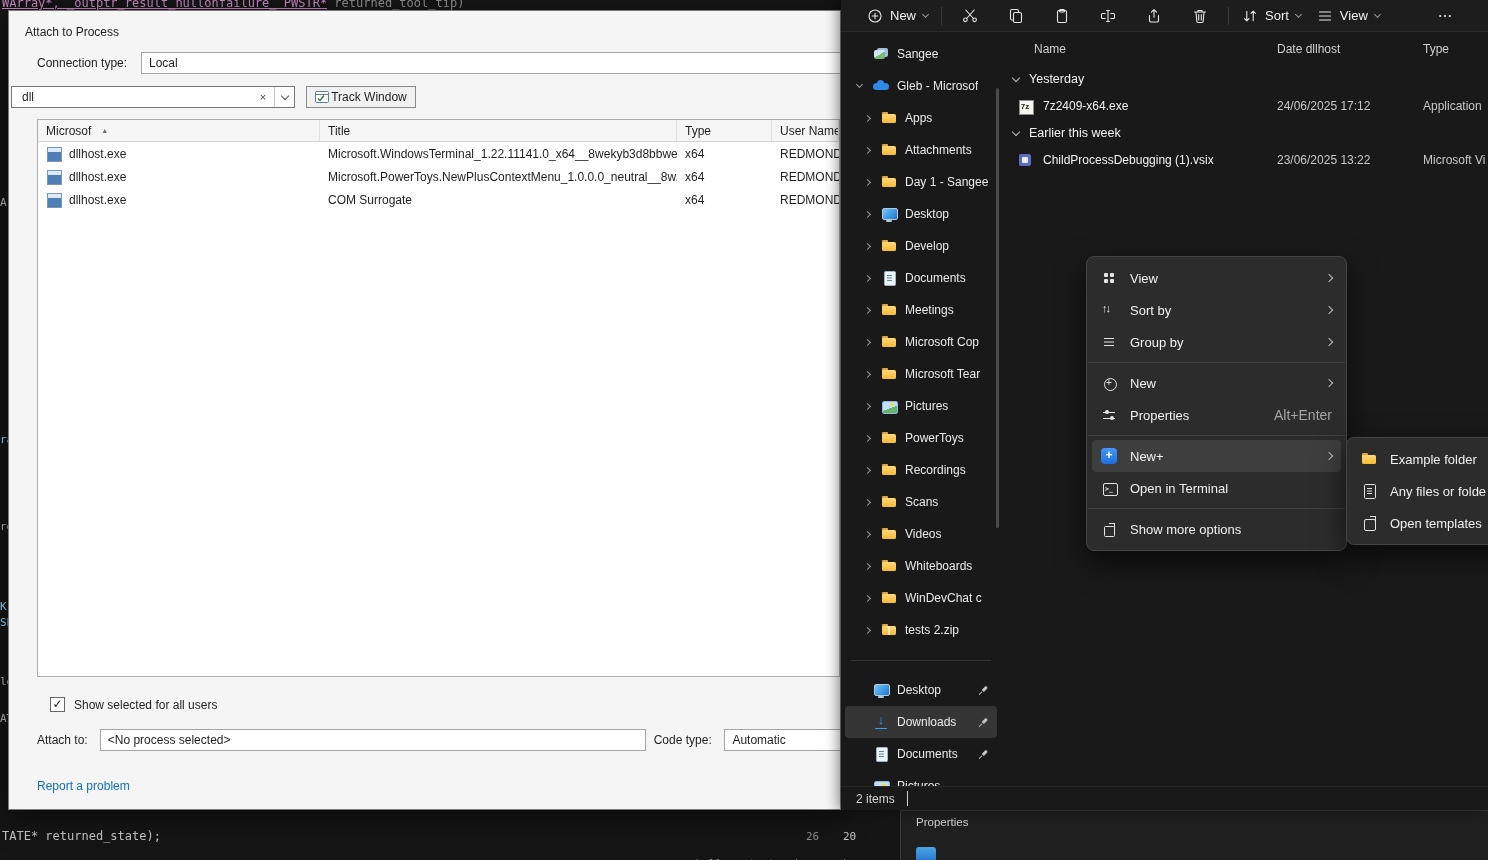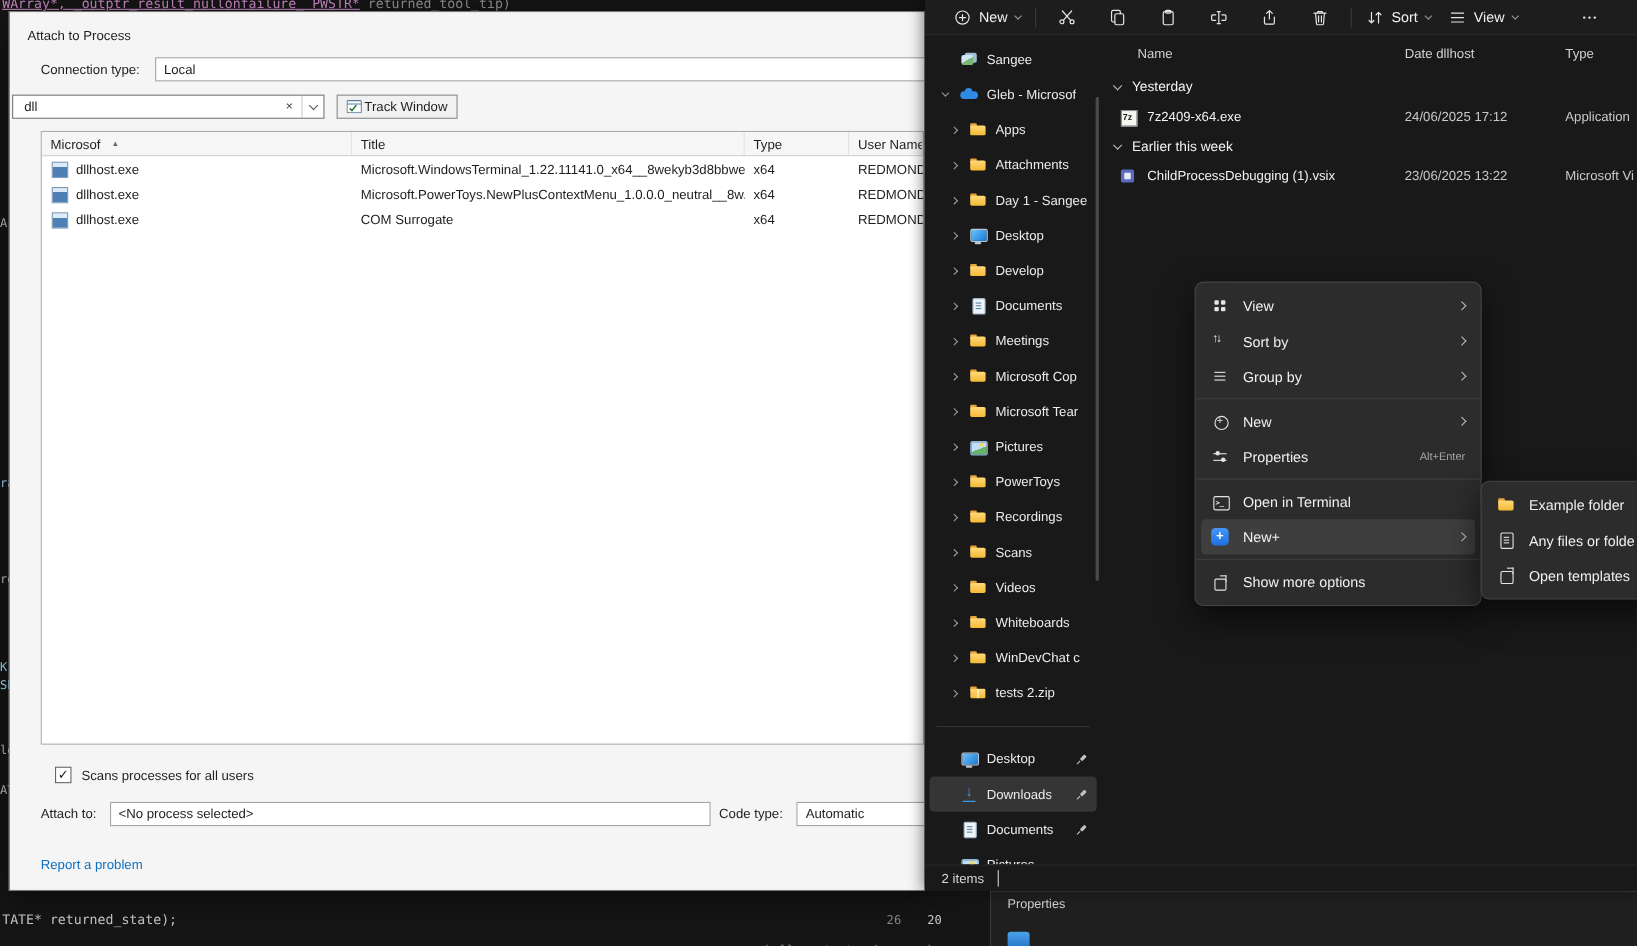--- a/index.html
+++ b/index.html
@@ -81,21 +81,21 @@
   .ex-status { position:absolute; left:0; right:0; bottom:0; height:24px; display:flex; align-items:center; gap:12px;
                padding-left:15px; background:#191919; border-top:1px solid #272727; color:#d6d6d6; }
   .status-pipe { width:1px; height:15px; background:#cfcfcf; }
 
   
   .ctx-menu { position:absolute; left:1086px; top:256px; width:261px; background:#2c2c2c; border:1px solid #454545;
               border-radius:8px; padding:5px 0; box-shadow:0 12px 30px rgba(0,0,0,.6); z-index:10; color:#f0f0f0; font-size:13px; }
   .cm-item { height:32px; margin:0 5px; padding:0 9px; display:flex; align-items:center; gap:13px; border-radius:4px; cursor:pointer; }
   .cm-item.hl { background:#3e3e3e; }
   .cm-lbl { flex:1; white-space:nowrap; overflow:hidden; }
-  .cm-short { color:#a6a6a6; font-size:10px; }
+  .cm-short { color:#a6a6a6; font-size:14px; }
   .cm-sep { height:1px; background:#3f3f3f; margin:4px 1px; }
   .ctx-sub { position:absolute; left:1346px; top:437px; width:236px; background:#2c2c2c; border:1px solid #454545;
              border-radius:8px; padding:5px 0; box-shadow:0 12px 30px rgba(0,0,0,.6); z-index:11; color:#f0f0f0; font-size:13px; }
 
   
   .props-panel { position:absolute; left:900px; top:810px; right:0; height:50px; background:#1f1f1f;
                  border-top:1px solid #3a3a3a; border-left:1px solid #3a3a3a; z-index:1; color:#cfcfcf; }
   .props-title { position:absolute; left:15px; top:5px; font-size:11.5px; }
   .props-blue-icon { position:absolute; left:15px; top:36px; width:20px; height:20px; border-radius:3px;
                      background:linear-gradient(#4aa3e8,#1c66c0); }
@@ -241,21 +241,21 @@
         </div>
         <div class="c-title">COM Surrogate</div>
         <div class="c-type">x64</div>
         <div class="c-user">REDMOND</div>
       </div>
 
   </div>
 
   <div class="row-check">
     <span class="checkbox">✓</span>
-    <span>Scans processes for all users</span>
+    <span>Show selected for all users</span>
   </div>
 
   <div class="row-attach">
     <span class="attach-lbl">Attach to:</span>
     <div class="textbox attach-val">
       <span>&lt;No process selected&gt;</span>
     </div>
     <span class="codetype-lbl">Code type:</span>
     <div class="combo codetype-combo">
       <span>Automatic</span>
@@ -575,29 +575,29 @@
     <span class="mi mi-new"></span>
     <span class="cm-lbl">New</span>
     <span class="chev"></span>
   </div>
   <div class="cm-item">
     <span class="mi mi-props"></span>
     <span class="cm-lbl">Properties</span>
     <span class="cm-short">Alt+Enter</span>
   </div>
   <div class="cm-sep"></div>
-  <div class="cm-item">
-    <span class="mi mi-terminal"></span>
-    <span class="cm-lbl">Open in Terminal</span>
-  </div>
   <div class="cm-item hl">
     <span class="mi mi-newplus"></span>
     <span class="cm-lbl">New+</span>
     <span class="chev"></span>
   </div>
+  <div class="cm-item">
+    <span class="mi mi-terminal"></span>
+    <span class="cm-lbl">Open in Terminal</span>
+  </div>
   <div class="cm-sep"></div>
   <div class="cm-item">
     <span class="mi mi-more"></span>
     <span class="cm-lbl">Show more options</span>
   </div>
 </div>
 
 <div class="ctx-sub">
   <div class="cm-item">
     <span class="ic ic-folder"></span>

